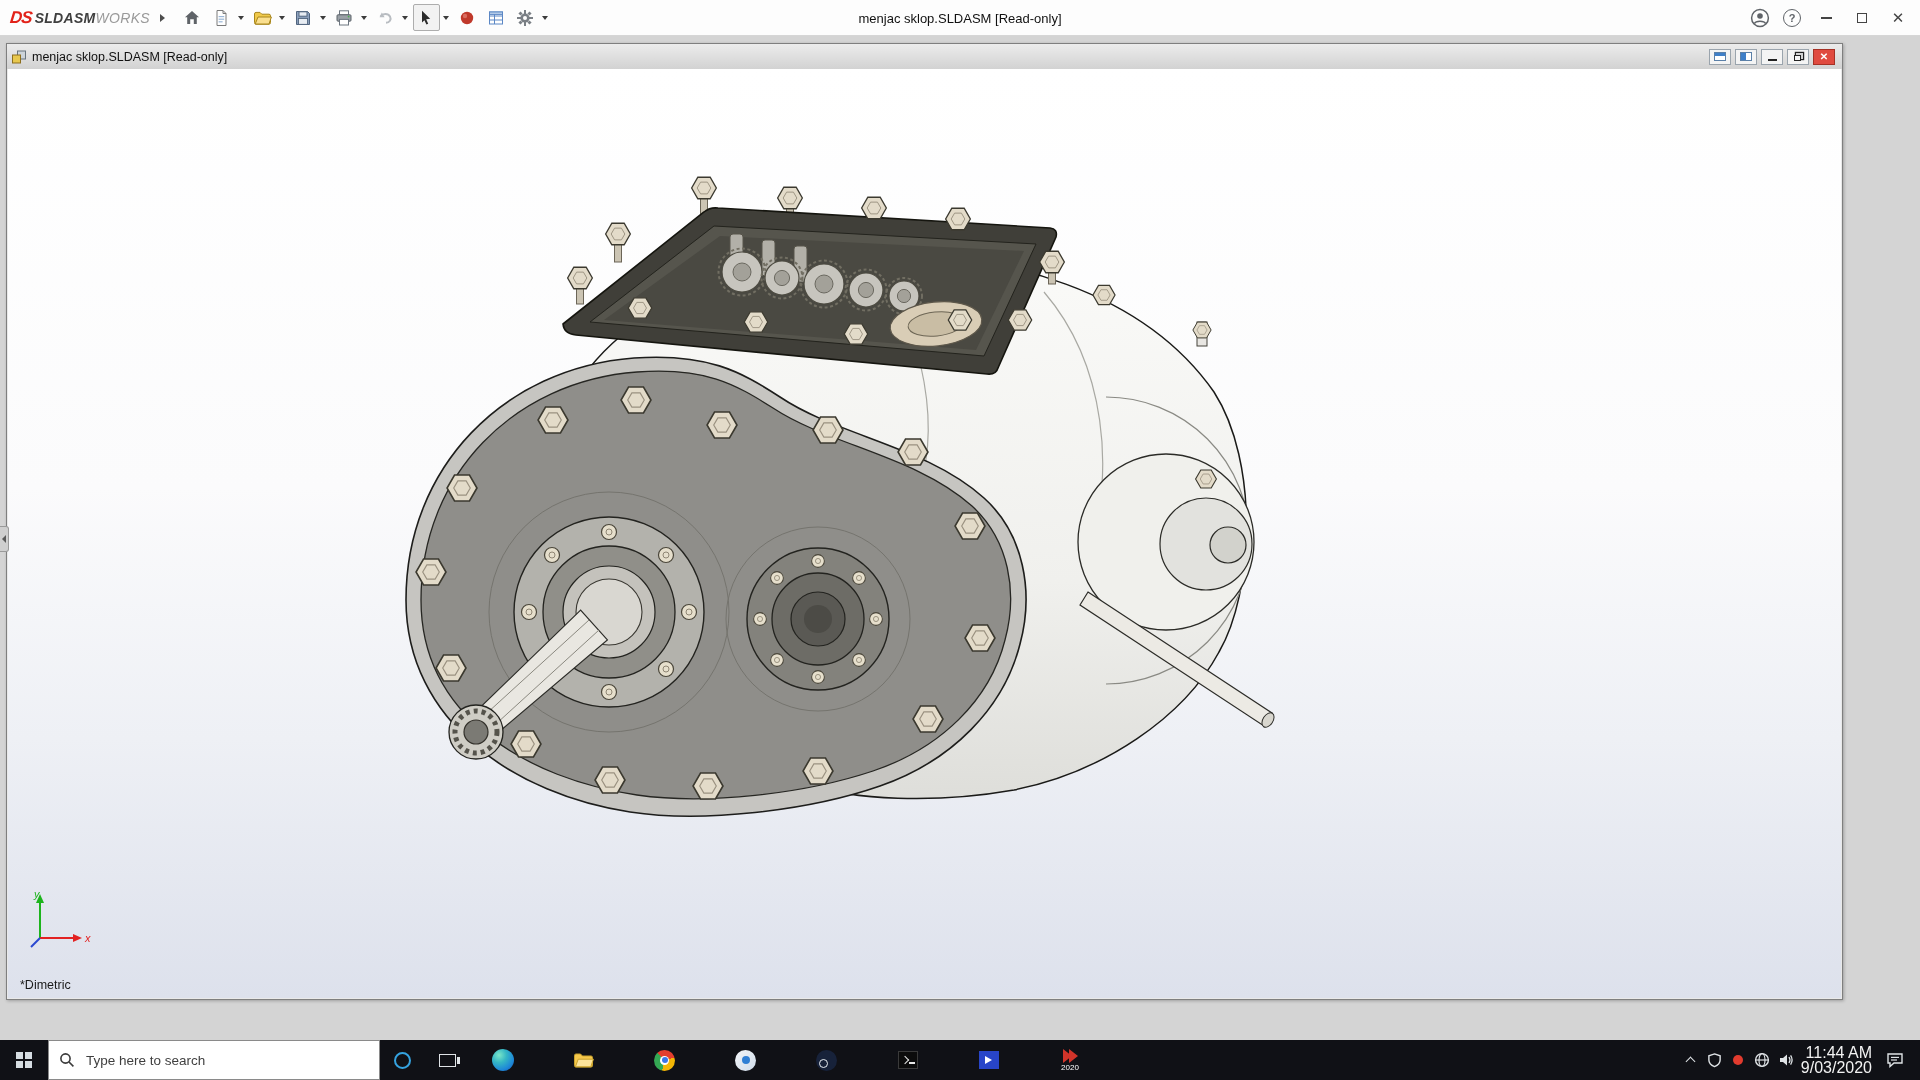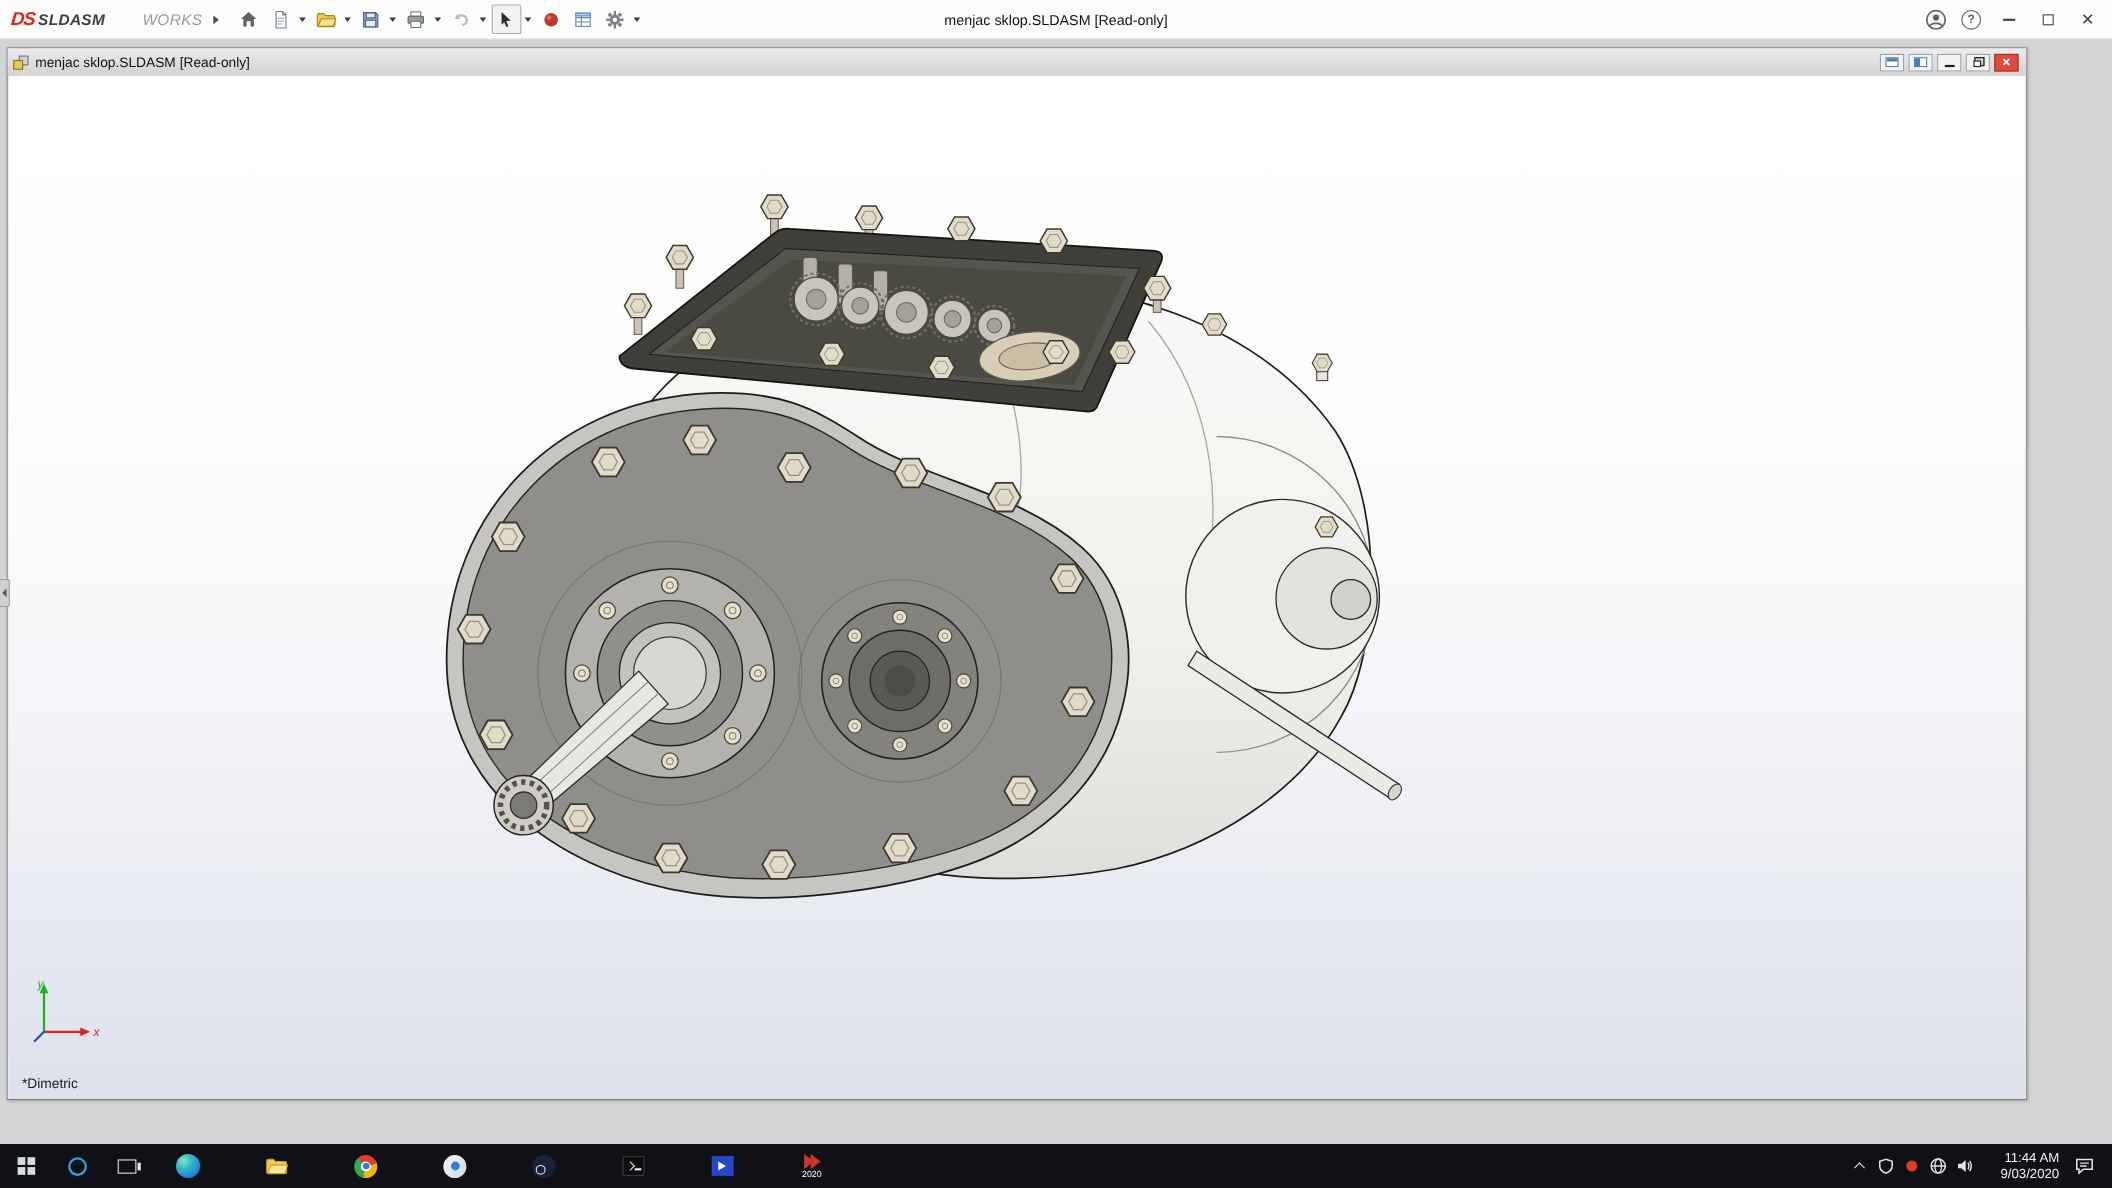--- a/index.html
+++ b/index.html
@@ -4,21 +4,21 @@
 <style>
   html,body{margin:0;padding:0;background:#000;}
   *{box-sizing:border-box;}
   .app{position:relative;width:1920px;height:1080px;font-family:"Liberation Sans",sans-serif;overflow:hidden;background:#d4d4d4;}
 
   
   .titlebar{position:absolute;top:0;left:0;width:1920px;height:36px;background:#fdfdfd;border-bottom:1px solid #d6d6d6;display:flex;align-items:center;padding:0 4px;}
   .brand{display:flex;align-items:baseline;margin-left:6px;white-space:nowrap;}
   .brand .logo{color:#e2231a;font-weight:bold;font-style:italic;font-size:17px;letter-spacing:-1px;margin-right:3px;transform:skewX(-6deg);}
   .brand .solid{color:#3f3f3f;font-weight:bold;font-style:italic;font-size:14px;letter-spacing:.3px;}
-  .brand .works{color:#9a9a9a;font-style:italic;font-size:14px;letter-spacing:.3px;margin-left:34px;}
+  .brand .works{color:#9a9a9a;font-style:italic;font-size:14px;letter-spacing:.3px;}
   .tb-expand{width:14px;height:26px;display:flex;align-items:center;justify-content:center;margin:0 8px 0 6px;}
   .tri-right{width:0;height:0;border-top:4px solid transparent;border-bottom:4px solid transparent;border-left:5px solid #4d4d4d;}
   .quick-toolbar{display:flex;align-items:center;}
   .tool-group{display:flex;align-items:center;margin:0 1px;}
   .tool-btn{width:27px;height:27px;display:flex;align-items:center;justify-content:center;border:1px solid transparent;background:transparent;padding:0;border-radius:2px;}
   .tool-btn.pressed{border-color:#adadad;background:#f2f2f2;}
   .caret-btn{width:12px;height:27px;display:flex;align-items:center;justify-content:center;border:none;background:transparent;padding:0;}
   .caret{width:0;height:0;border-left:3.5px solid transparent;border-right:3.5px solid transparent;border-top:4px solid #3c3c3c;}
   .title-center{position:absolute;left:0;right:0;top:0;height:36px;display:flex;align-items:center;justify-content:center;font-size:13px;color:#111;pointer-events:none;}
   .titlebar-right{margin-left:auto;display:flex;align-items:center;height:36px;}
@@ -78,21 +78,21 @@
   .sw-btn{width:46px;flex-direction:column;display:flex;align-items:center;justify-content:center;}
   .sw-glyph{display:flex;}
   .sw-glyph i{width:0;height:0;border-top:7px solid transparent;border-bottom:7px solid transparent;border-left:9px solid #d1342a;}
   .sw-glyph i+i{margin-left:-3px;}
   .sw-year{font-size:8px;color:#fff;line-height:9px;}
   .tray{margin-left:auto;display:flex;align-items:center;padding-right:6px;}
   .tray-btn{width:24px;height:40px;display:flex;align-items:center;justify-content:center;background:transparent;border:none;padding:0;}
   .chev-up{width:7px;height:7px;border-left:1.8px solid #dfe3e6;border-top:1.8px solid #dfe3e6;transform:rotate(45deg);margin-top:3px;}
   .red-dot{width:10px;height:10px;border-radius:50%;background:#e23b2e;}
   .clock-btn{width:78px;height:40px;display:flex;flex-direction:column;align-items:flex-end;justify-content:center;background:transparent;border:none;padding:0 4px 0 0;color:#f2f2f2;font-family:"Liberation Sans",sans-serif;}
-  .clock-btn span{font-size:12px;line-height:15px;}
+  .clock-btn span{font-size:16px;line-height:15px;}
   .ac-btn{width:38px;}
 </style>
 </head>
 <body>
 
 <div class="app">
 
   <header class="titlebar">
     <div class="brand">
       <span class="logo">DS</span>
@@ -460,20 +460,27 @@
 
   <footer class="taskbar">
     <button class="tb-btn start-btn">
       <span class="start-grid">
           <span></span>
           <span></span>
           <span></span>
           <span></span>
         </span>
     </button>
+    <div class="search">
+      <svg width="16" height="16" viewBox="0 0 16 16">
+          <circle cx="6.5" cy="6.5" r="4.6" fill="none" stroke="#3a3a3a" stroke-width="1.6"></circle>
+          <line x1="10" y1="10" x2="14.4" y2="14.4" stroke="#3a3a3a" stroke-width="1.6"></line>
+        </svg>
+      <input type="text" placeholder="Type here to search" style="">
+    </div>
     <button class="tb-btn tb-icon-btn">
         <span class="cortana-ring"></span>
       </button>
     <button class="tb-btn tb-icon-btn">
         <span class="taskview"></span>
       </button>
 
     <div class="apps">
       <button class="tb-btn tb-icon-btn">
           <span class="edge-circ"></span>

